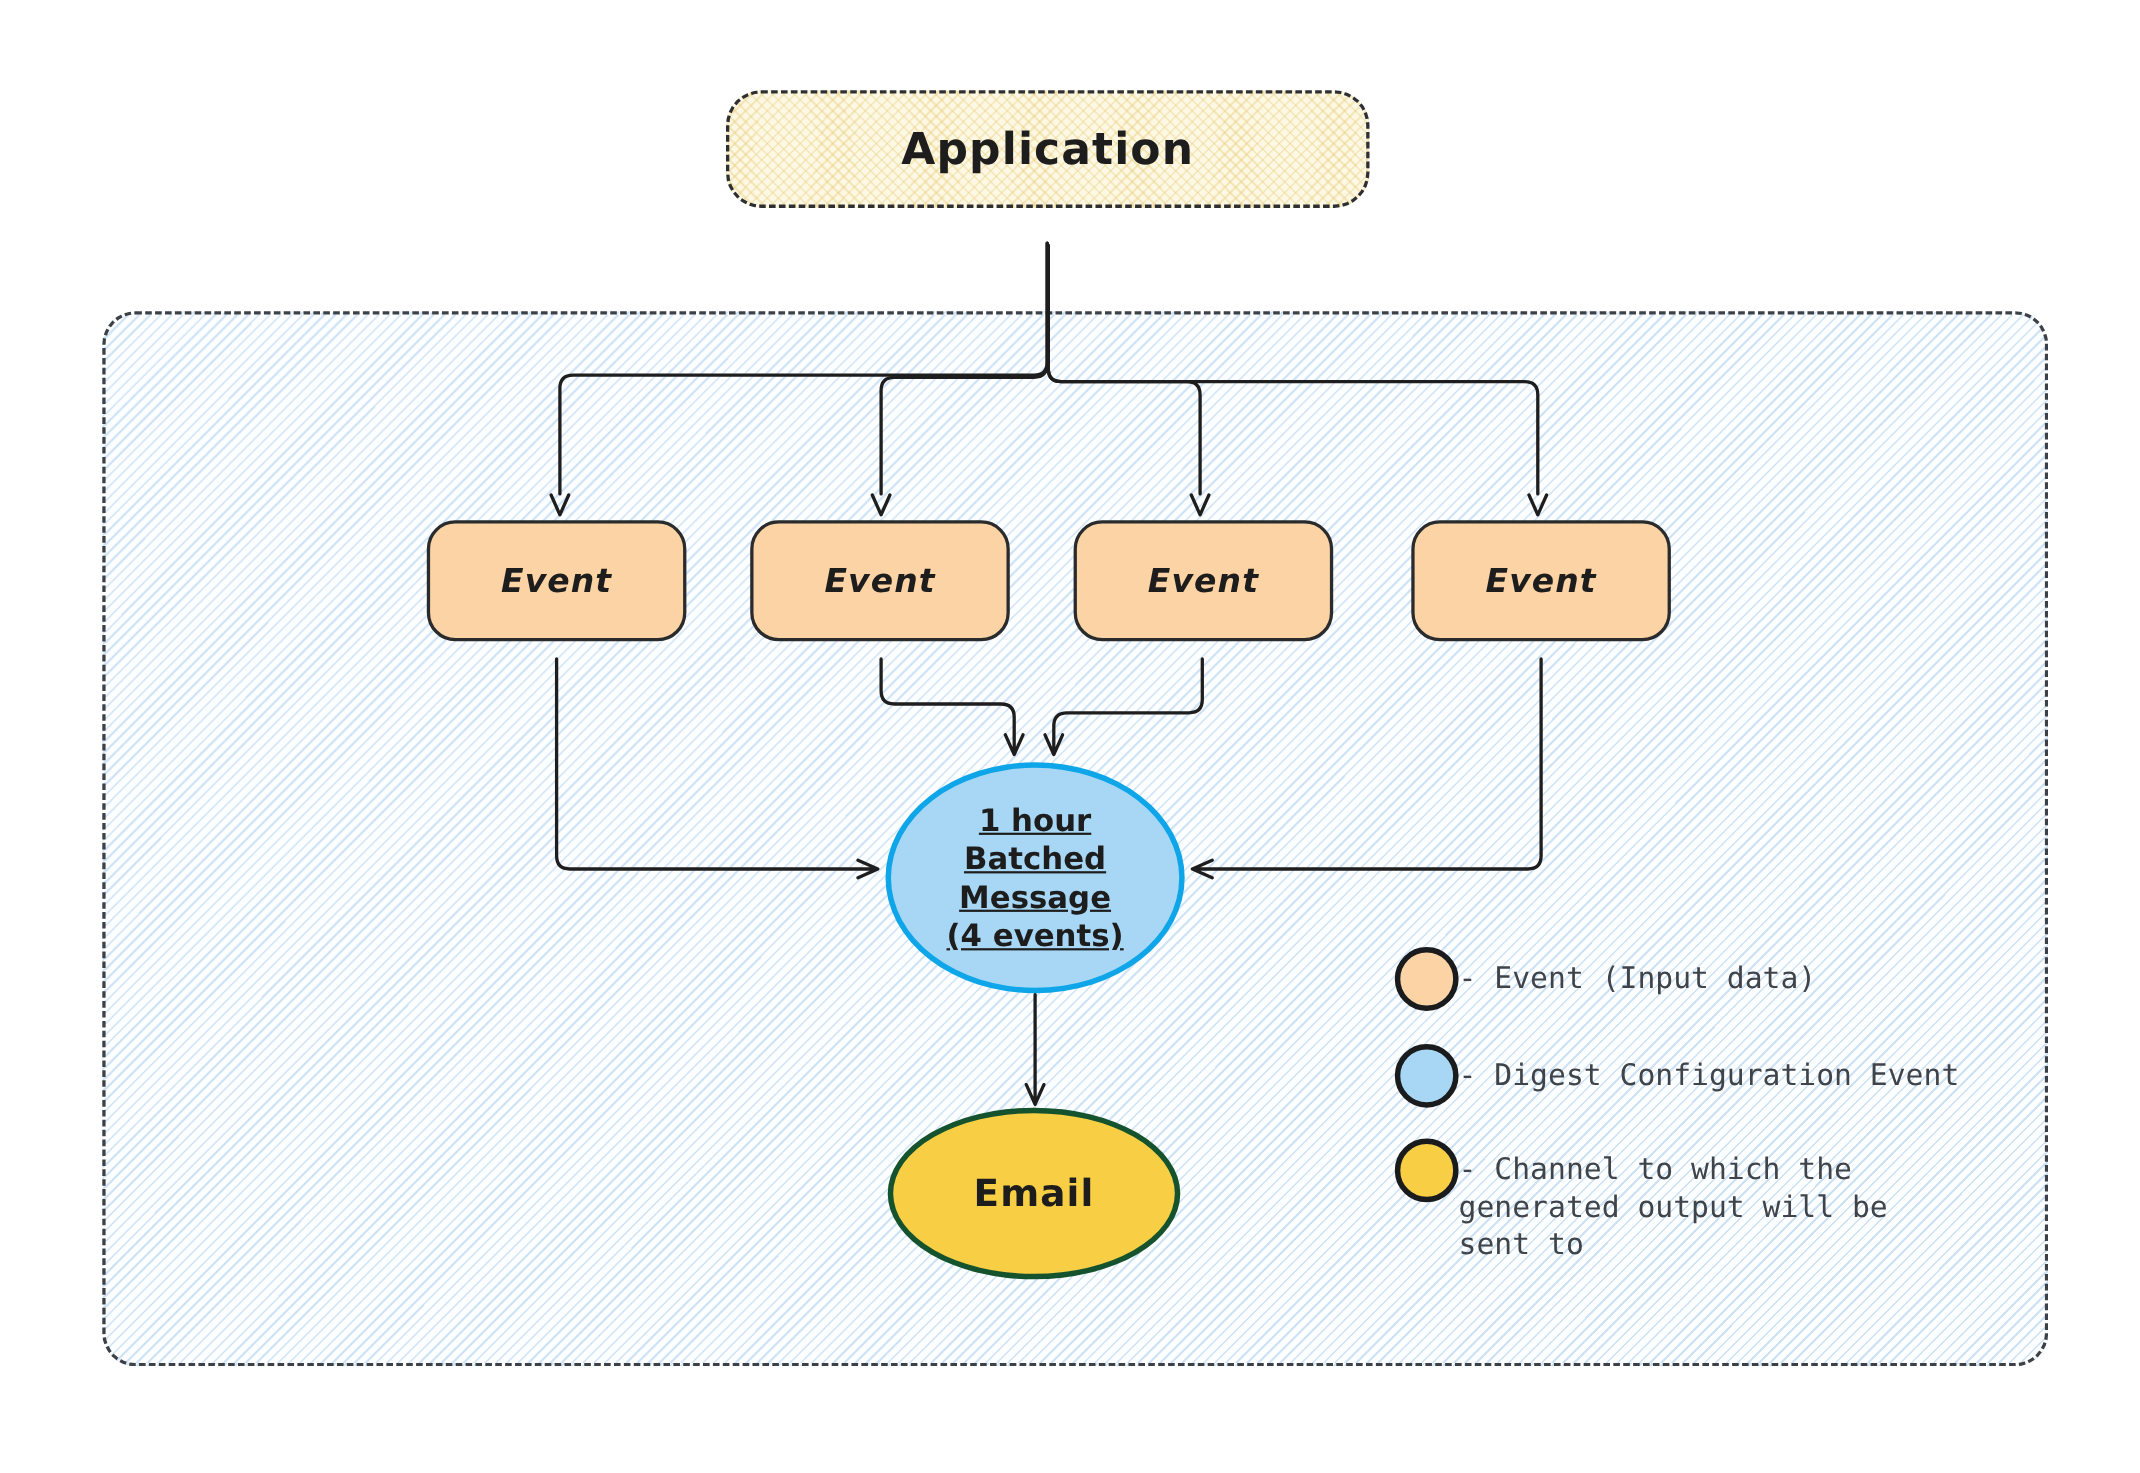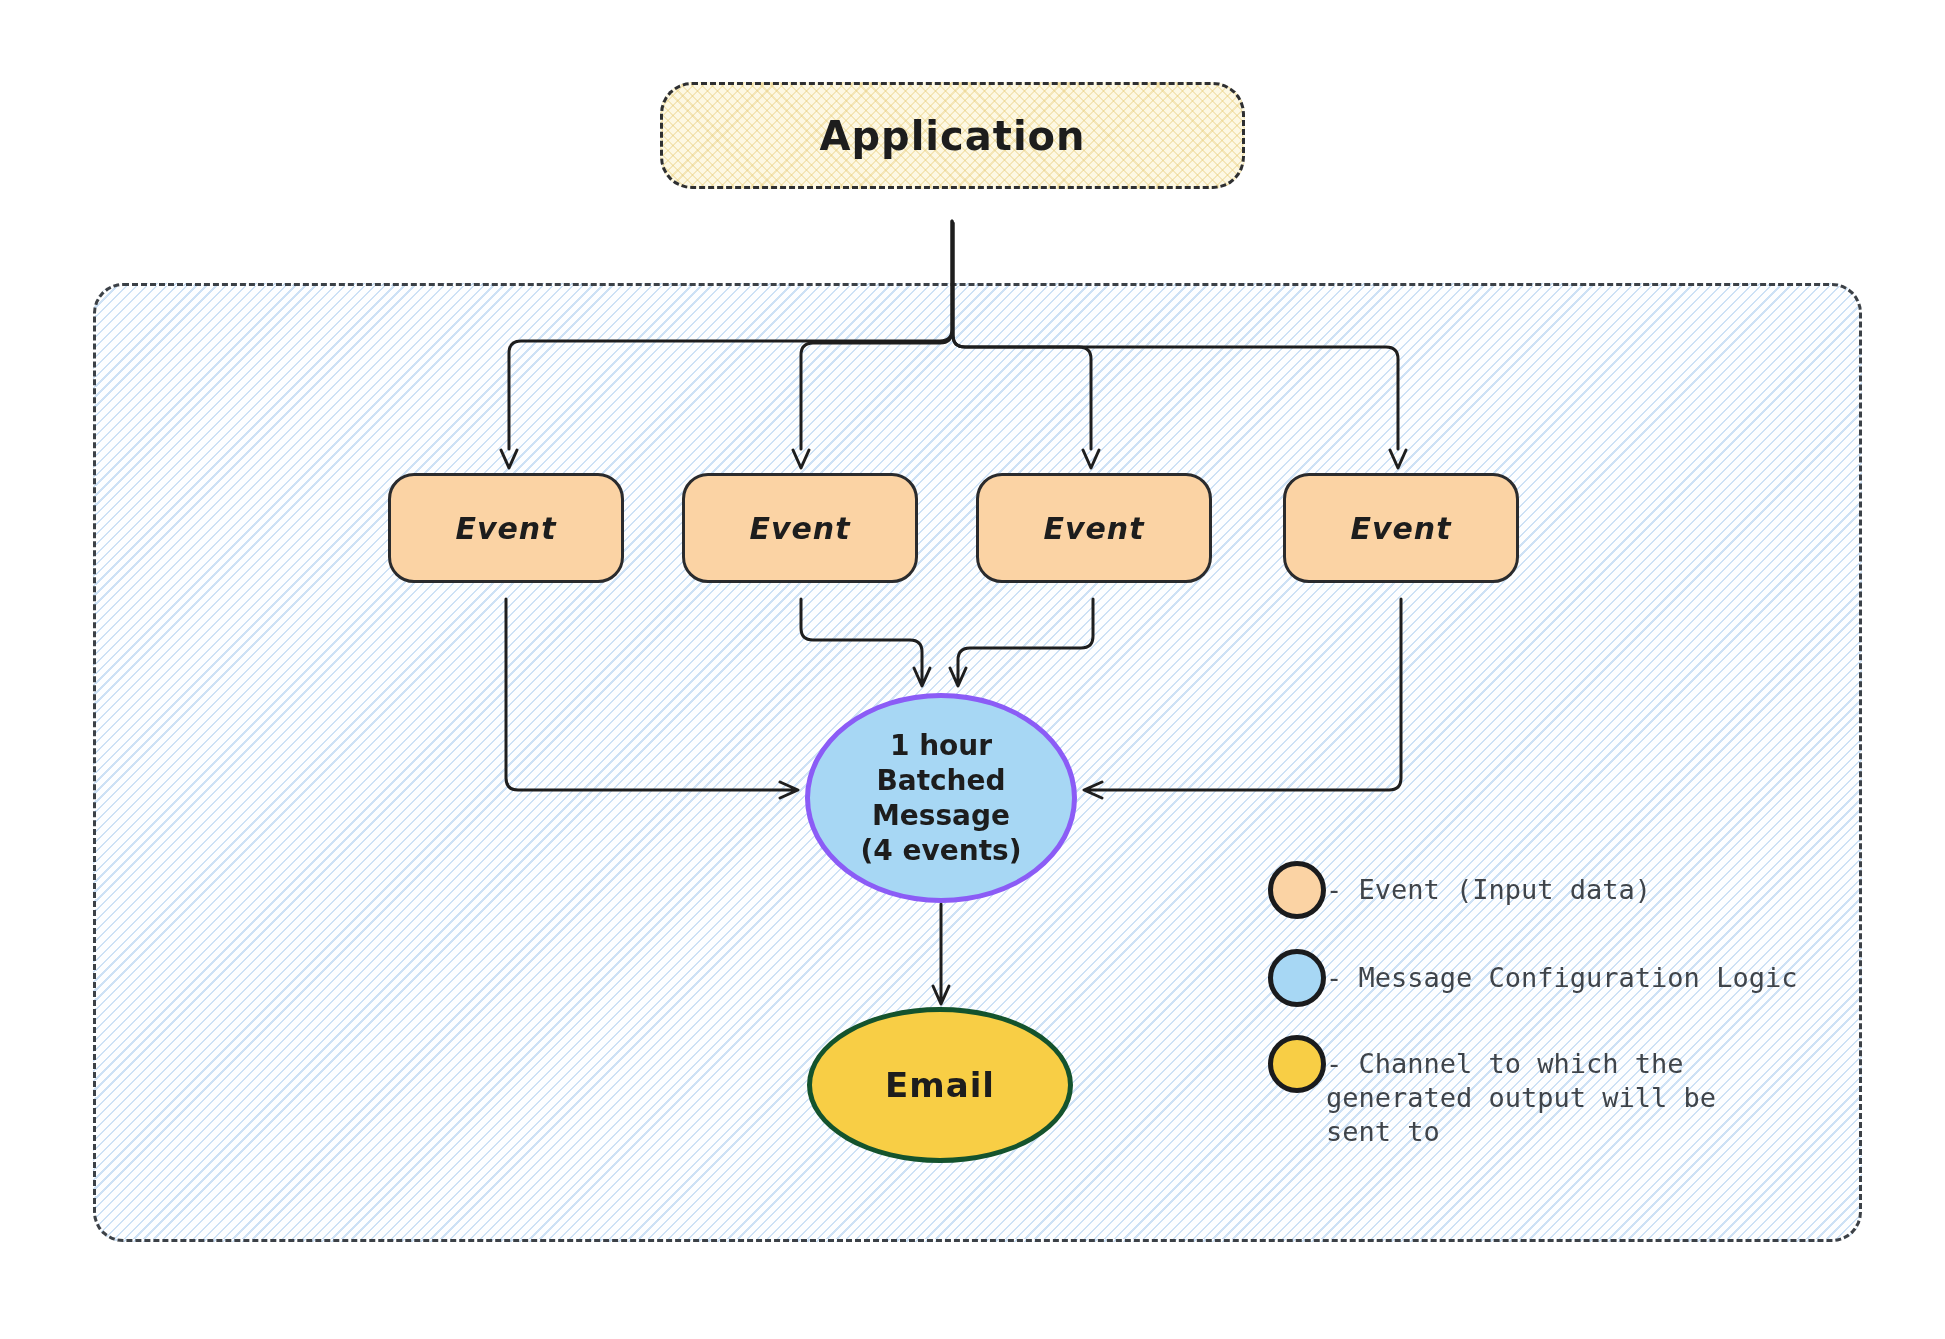--- a/index.html
+++ b/index.html
@@ -57,26 +57,27 @@
   }
   .event-node.e1 { left: 388px; }
   .event-node.e2 { left: 682px; }
   .event-node.e3 { left: 976px; }
   .event-node.e4 { left: 1283px; }
 
   
   .digest-node {
     left: 805px; top: 693px; width: 272px; height: 210px;
     background: #a7d7f4;
-    border: 5px solid #8b5cf6;
+    border: 5px solid #0ea5e9;
     border-radius: 50%;
     display: flex; align-items: center; justify-content: center;
     text-align: center;
     font-size: 28px; line-height: 35px; font-weight: 600;
     white-space: pre-line;
+    text-decoration: underline;
   }
   .channel-node {
     left: 807px; top: 1007px; width: 266px; height: 156px;
     background: #f8ce45;
     border: 5px solid #14532d;
     border-radius: 50%;
     display: flex; align-items: center; justify-content: center;
     font-size: 34px; font-weight: 600; letter-spacing: 1px;
   }
 
@@ -147,18 +148,18 @@
 <div class="abs channel-node">
   <span>Email</span>
 </div>
 
 <div class="abs legend-row r1">
   <div class="legend-swatch legend-swatch--event"></div>
   <div class="legend-label">- Event (Input data)</div>
 </div>
 <div class="abs legend-row r2">
   <div class="legend-swatch legend-swatch--digest"></div>
-  <div class="legend-label">- Message Configuration Logic</div>
+  <div class="legend-label">- Digest Configuration Event</div>
 </div>
 <div class="abs legend-row r3">
   <div class="legend-swatch legend-swatch--channel"></div>
   <div class="legend-label">- Channel to which the generated output will be sent to</div>
 </div>
 
 </body></html>

